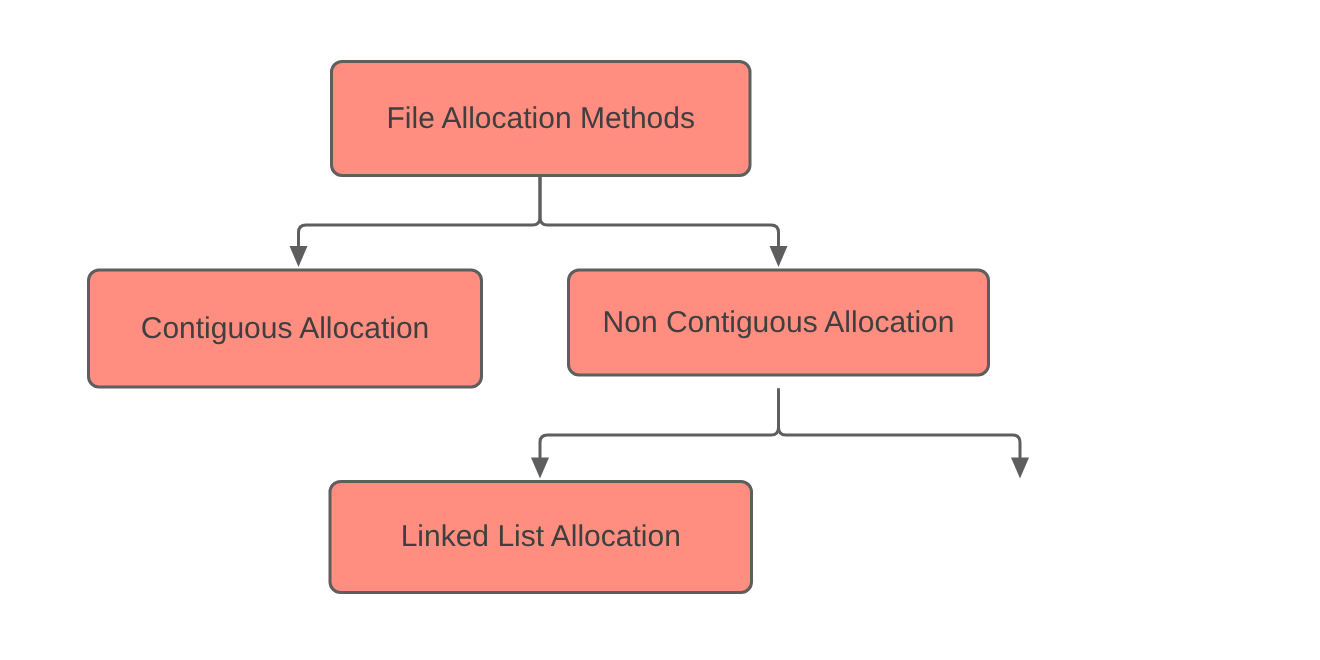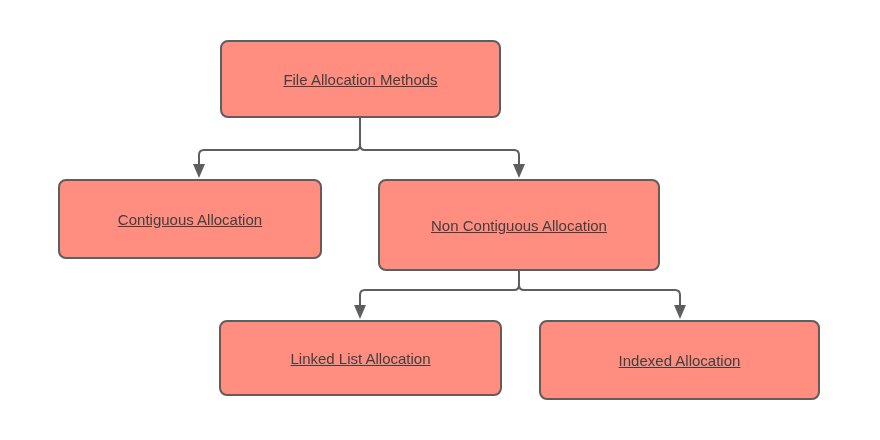--- a/index.html
+++ b/index.html
@@ -36,30 +36,29 @@
   .arrowhead {
     fill: var(--connector);
     stroke: none;
   }
   .node {
     position: absolute;
     background: var(--node-fill);
     border: 2px solid var(--node-border);
     border-radius: 8px;
     color: var(--text);
-    font-size: 15px;
+    font-size: 20px;
     display: flex;
     align-items: center;
     justify-content: center;
     text-align: left;
-    text-decoration: underline;
   }
   .node-root          { left: 220px; top: 40px;  width: 281px; height: 78px; }
   .node-contiguous    { left: 58px;  top: 179px; width: 264px; height: 80px; }
-  .node-noncontiguous { left: 378px; top: 179px; width: 282px; height: 92px; }
+  .node-noncontiguous { left: 378px; top: 179px; width: 282px; height: 72px; }
   .node-linkedlist    { left: 219px; top: 320px; width: 283px; height: 76px; }
   .node-indexed       { left: 539px; top: 320px; width: 281px; height: 80px; }
 </style>
 </head>
 <body>
 
 <div class="canvas">
 
   <svg class="edges-layer" viewBox="0 0 880 440" xmlns="http://www.w3.org/2000/svg">
 
@@ -85,17 +84,14 @@
   </div>
 
   <div class="node node-noncontiguous">
     <span>Non Contiguous Allocation</span>
   </div>
 
   <div class="node node-linkedlist">
     <span>Linked List Allocation</span>
   </div>
 
-  <div class="node node-indexed">
-    <span>Indexed Allocation</span>
-  </div>
 
 </div>
 
 </body></html>

